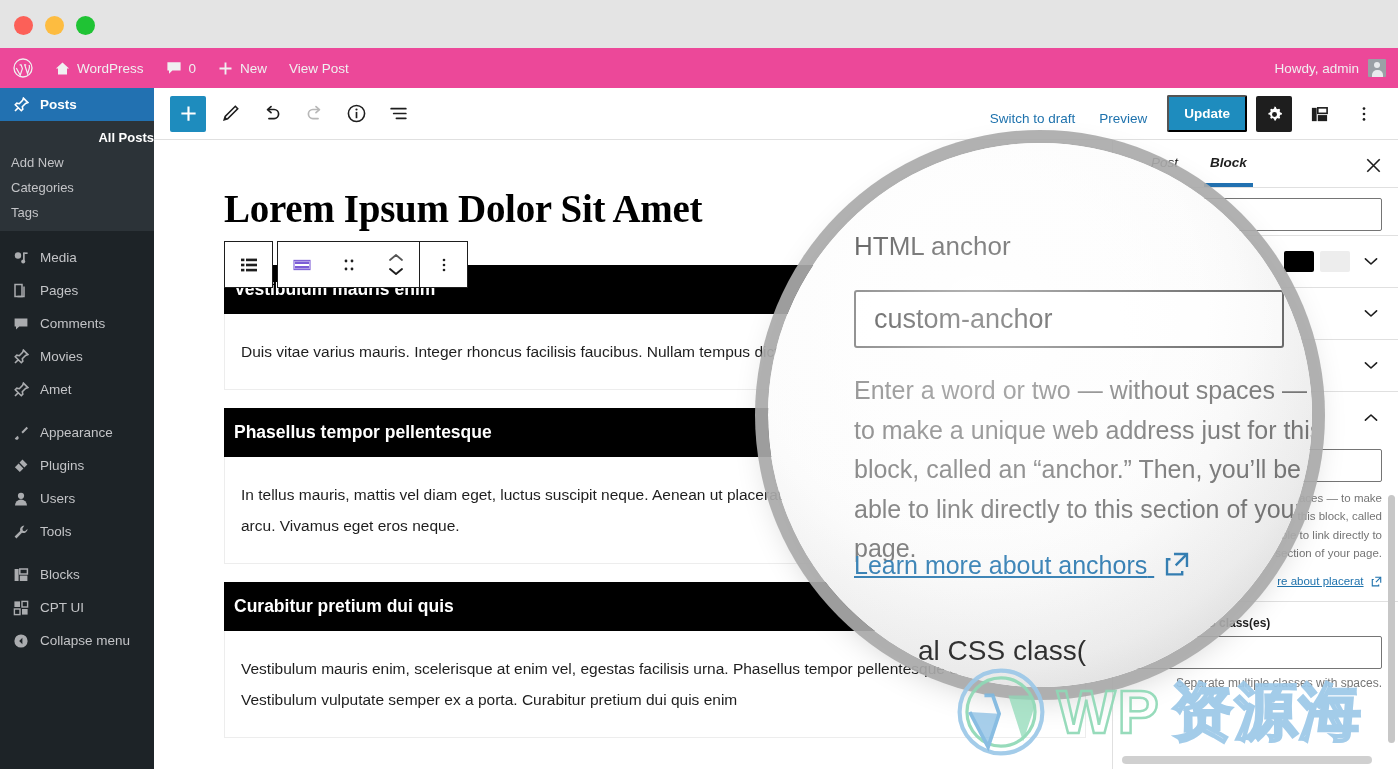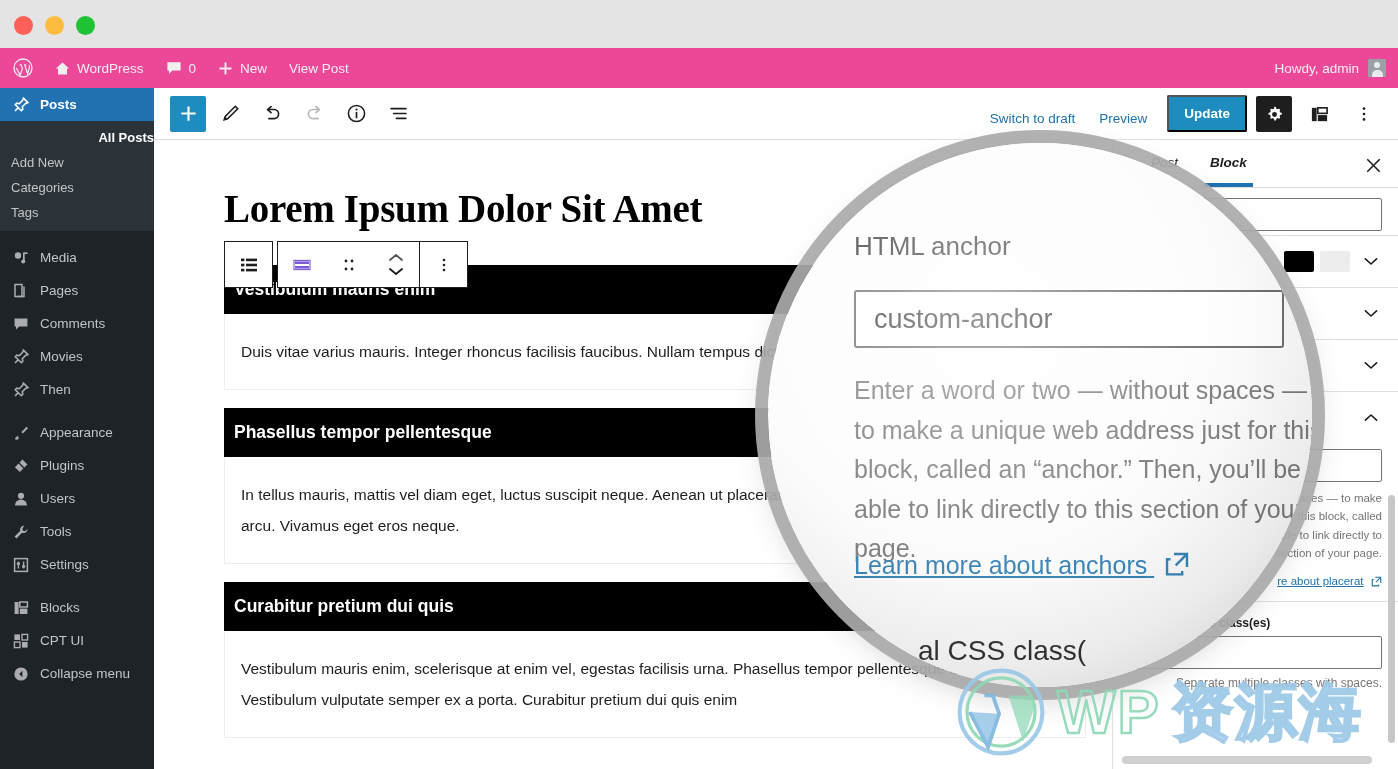--- a/index.html
+++ b/index.html
@@ -328,21 +328,21 @@
       </span>
       <span>Movies</span>
     </div>
 
     <div class="menu-item">
       <span class="ico">
         <svg width="16" height="16" viewBox="0 0 16 16">
             <path d="M10.4 1.1 L14.9 5.6 L12.6 6.4 L9.3 9.7 L9.8 12.2 L8.3 13.7 L2.3 7.7 L3.8 6.2 L6.3 6.7 L9.6 3.4 Z M2 14 L5.6 10.4" fill="none" stroke="#c3c4c7" stroke-width="1.6"></path>
           </svg>
       </span>
-      <span>Then</span>
+      <span>Amet</span>
     </div>
 
     <div class="menu-sep"></div>
 
     <div class="menu-item">
       <span class="ico">
         <svg width="16" height="16" viewBox="0 0 16 16">
             <path d="M13.6 1.8 L8.4 7 L9.8 8.4 L15 3.2 Z M7.4 8 L4.4 11 a2 2 0 1 1-2.6 2.6 L4.6 10.8 Z" fill="#c3c4c7"></path>
           </svg>
       </span>
@@ -370,31 +370,20 @@
 
     <div class="menu-item">
       <span class="ico">
         <svg width="16" height="16" viewBox="0 0 16 16">
             <path d="M11.3 1.4 a4.3 4.3 0 0 0-4.1 5.6 L1.6 12.6 l1.8 1.8 l5.6-5.6 a4.3 4.3 0 0 0 5.6-4.1 l-2.6 2.6 l-2.1-.5 l-.5-2.1 Z" fill="#c3c4c7"></path>
           </svg>
       </span>
       <span>Tools</span>
     </div>
 
-    <div class="menu-item">
-      <span class="ico">
-        <svg width="16" height="16" viewBox="0 0 16 16">
-            <rect x="1.6" y="1.6" width="12.8" height="12.8" fill="none" stroke="#c3c4c7" stroke-width="1.5"></rect>
-            <path d="M5.4 4.4 v7.2 M10.6 4.4 v7.2" stroke="#c3c4c7" stroke-width="1.4"></path>
-            <rect x="3.8" y="5.6" width="3.2" height="2.2" fill="#c3c4c7"></rect>
-            <rect x="9" y="8.4" width="3.2" height="2.2" fill="#c3c4c7"></rect>
-          </svg>
-      </span>
-      <span>Settings</span>
-    </div>
 
     <div class="menu-sep"></div>
 
     <div class="menu-item">
       <span class="ico">
         <svg width="16" height="16" viewBox="0 0 16 16">
             <rect x="1.6" y="2" width="4" height="12" fill="#c3c4c7"></rect>
             <rect x="6.8" y="2" width="7.6" height="5" fill="none" stroke="#c3c4c7" stroke-width="1.5"></rect>
             <rect x="6.8" y="8.6" width="7.6" height="5.4" fill="#c3c4c7"></rect>
           </svg>

